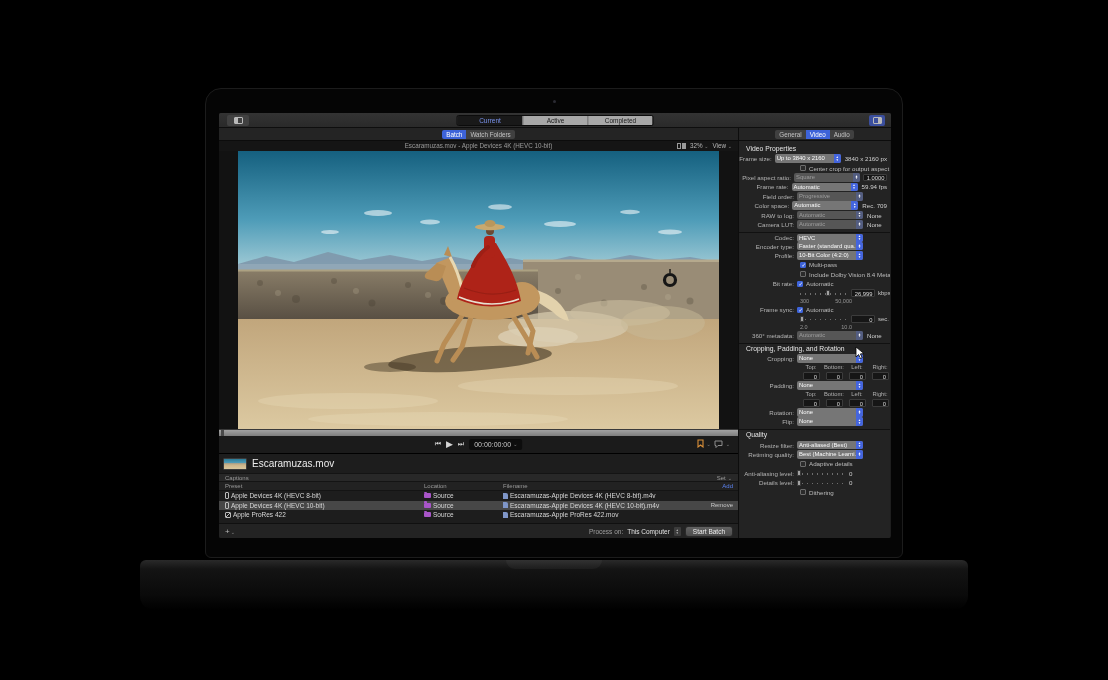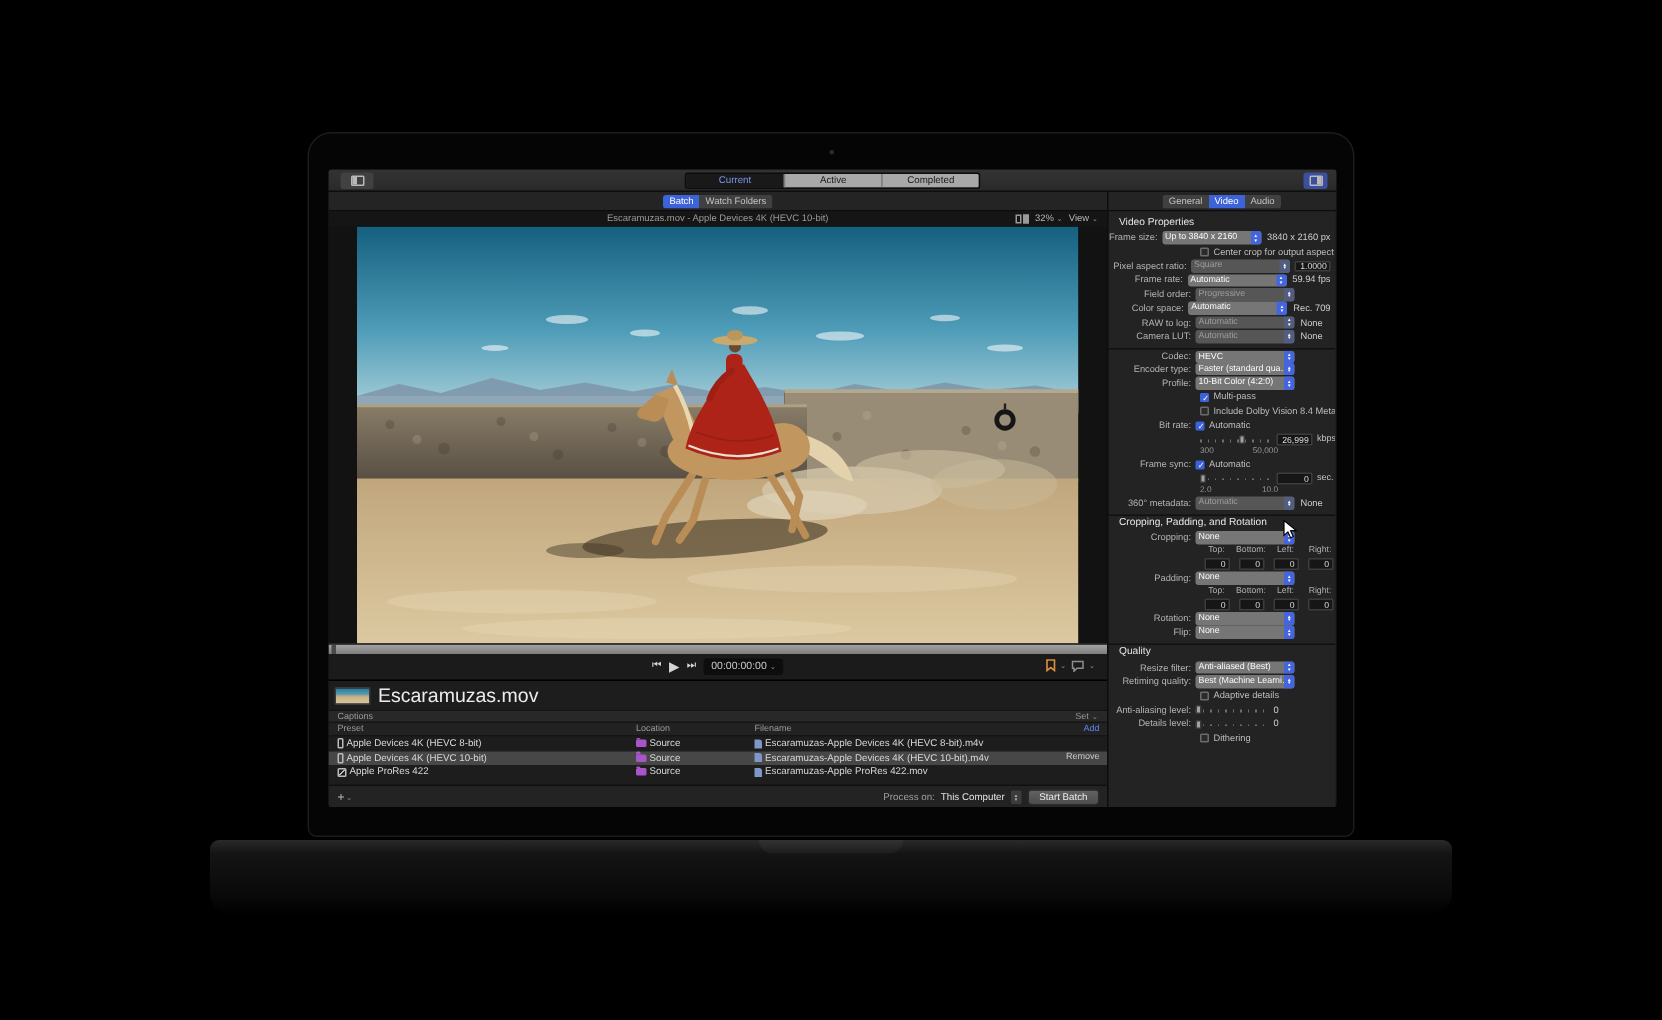--- a/index.html
+++ b/index.html
@@ -83,21 +83,21 @@
     height:11px; padding:0 5px; color:#c9c9c9; font-size:7px; }
   .tr-right { position:absolute; right:8px; top:3px; display:flex; align-items:center; gap:3px; }
 
   
   .batch { position:absolute; left:0; top:312px; width:519px; height:85px; background:#1d1d1d;
     border-top:1px solid #000; }
   .job-row { position:absolute; top:2px; left:4px; right:4px; height:15px;
     display:flex; align-items:center; gap:5px; }
   .thumb { width:24px; height:12px; border-radius:1px; border:1px solid #3a3a3a;
     background:linear-gradient(#2d7c97 0%, #4e9cb8 38%, #a8a089 45%, #cdb488 60%, #d8c79e 100%); }
-  .job-name { color:#ececec; font-size:13px; }
+  .job-name { color:#ececec; font-size:10px; }
   .captions-row { position:absolute; top:19px; left:0; right:0; height:9px; background:#282828;
     border-top:1px solid #141414; border-bottom:1px solid #141414;
     display:flex; align-items:center; }
   .captions-row .cap-l { margin-left:6px; color:#9a9a9a; font-size:6px; }
   .captions-row .cap-r { margin-left:auto; margin-right:6px; color:#9a9a9a; font-size:6px;
     display:flex; gap:2px; align-items:center; }
   .cols-row { position:absolute; top:28px; left:0; right:0; height:9px; background:#222;
     border-bottom:1px solid #141414; font-size:6px; color:#9a9a9a; }
   .cols-row span { position:absolute; top:1px; }
   .col-preset { left:6px; } .col-loc { left:205px; } .col-file { left:284px; }

